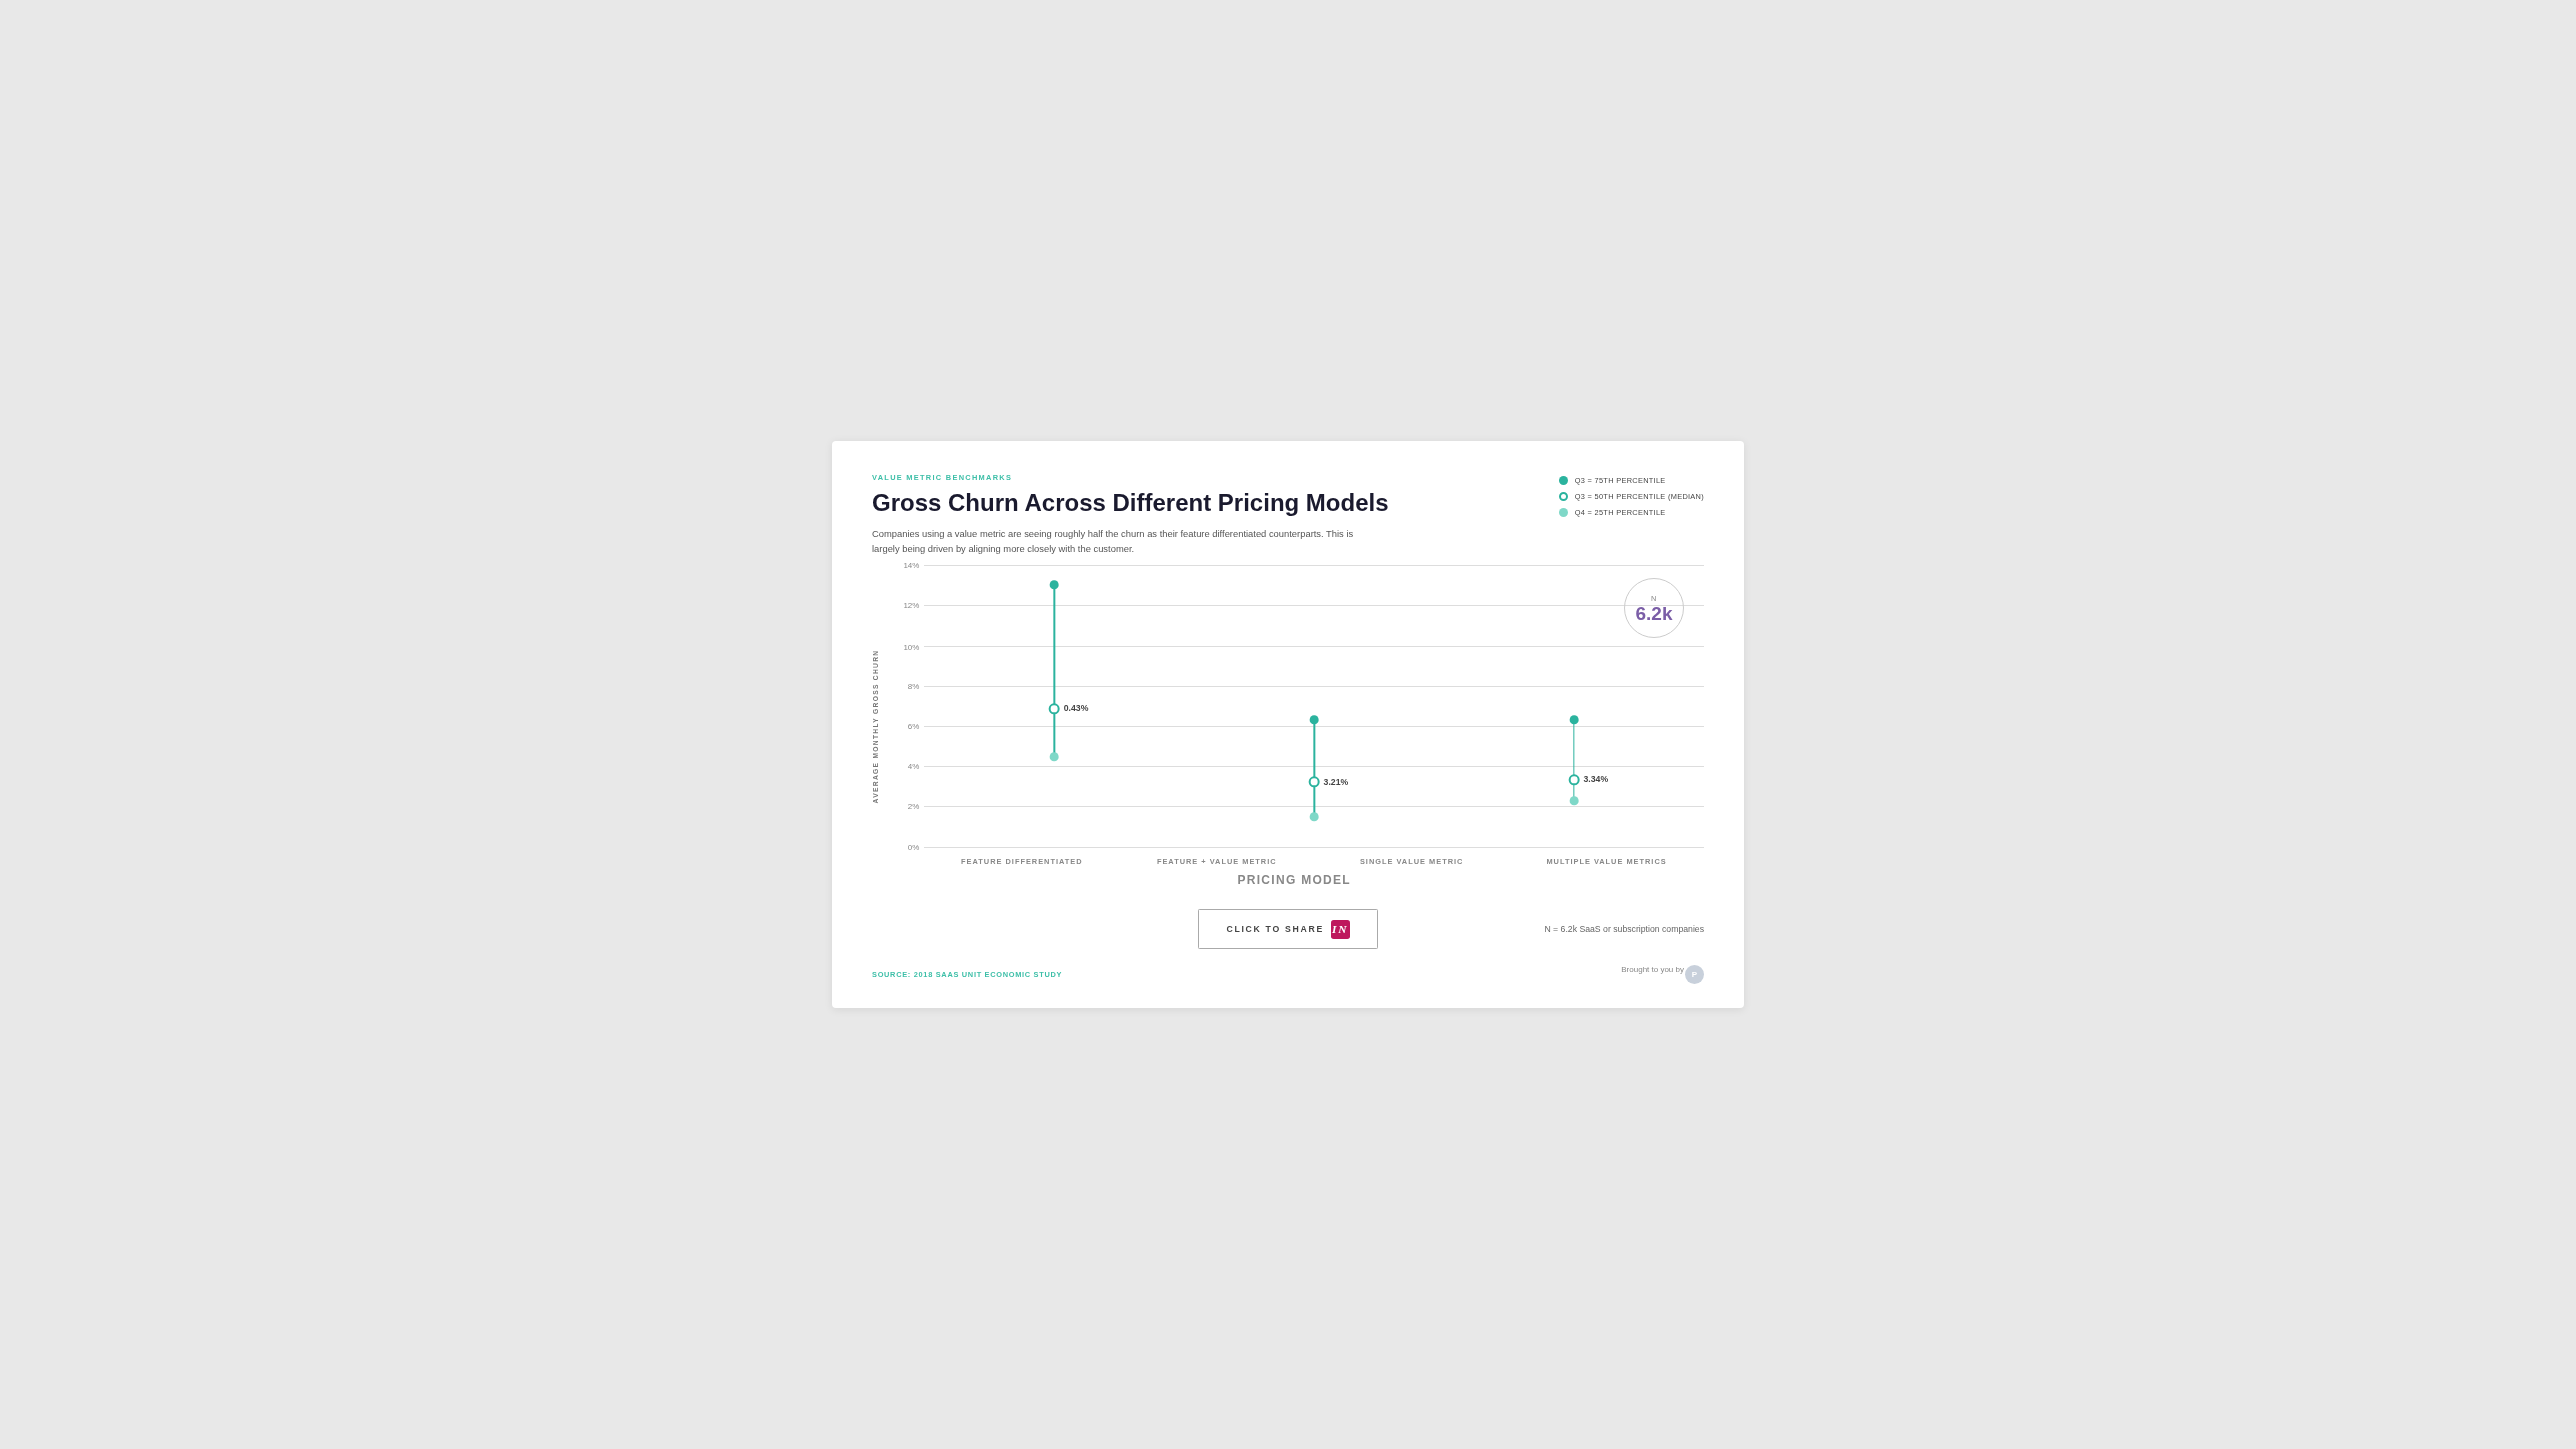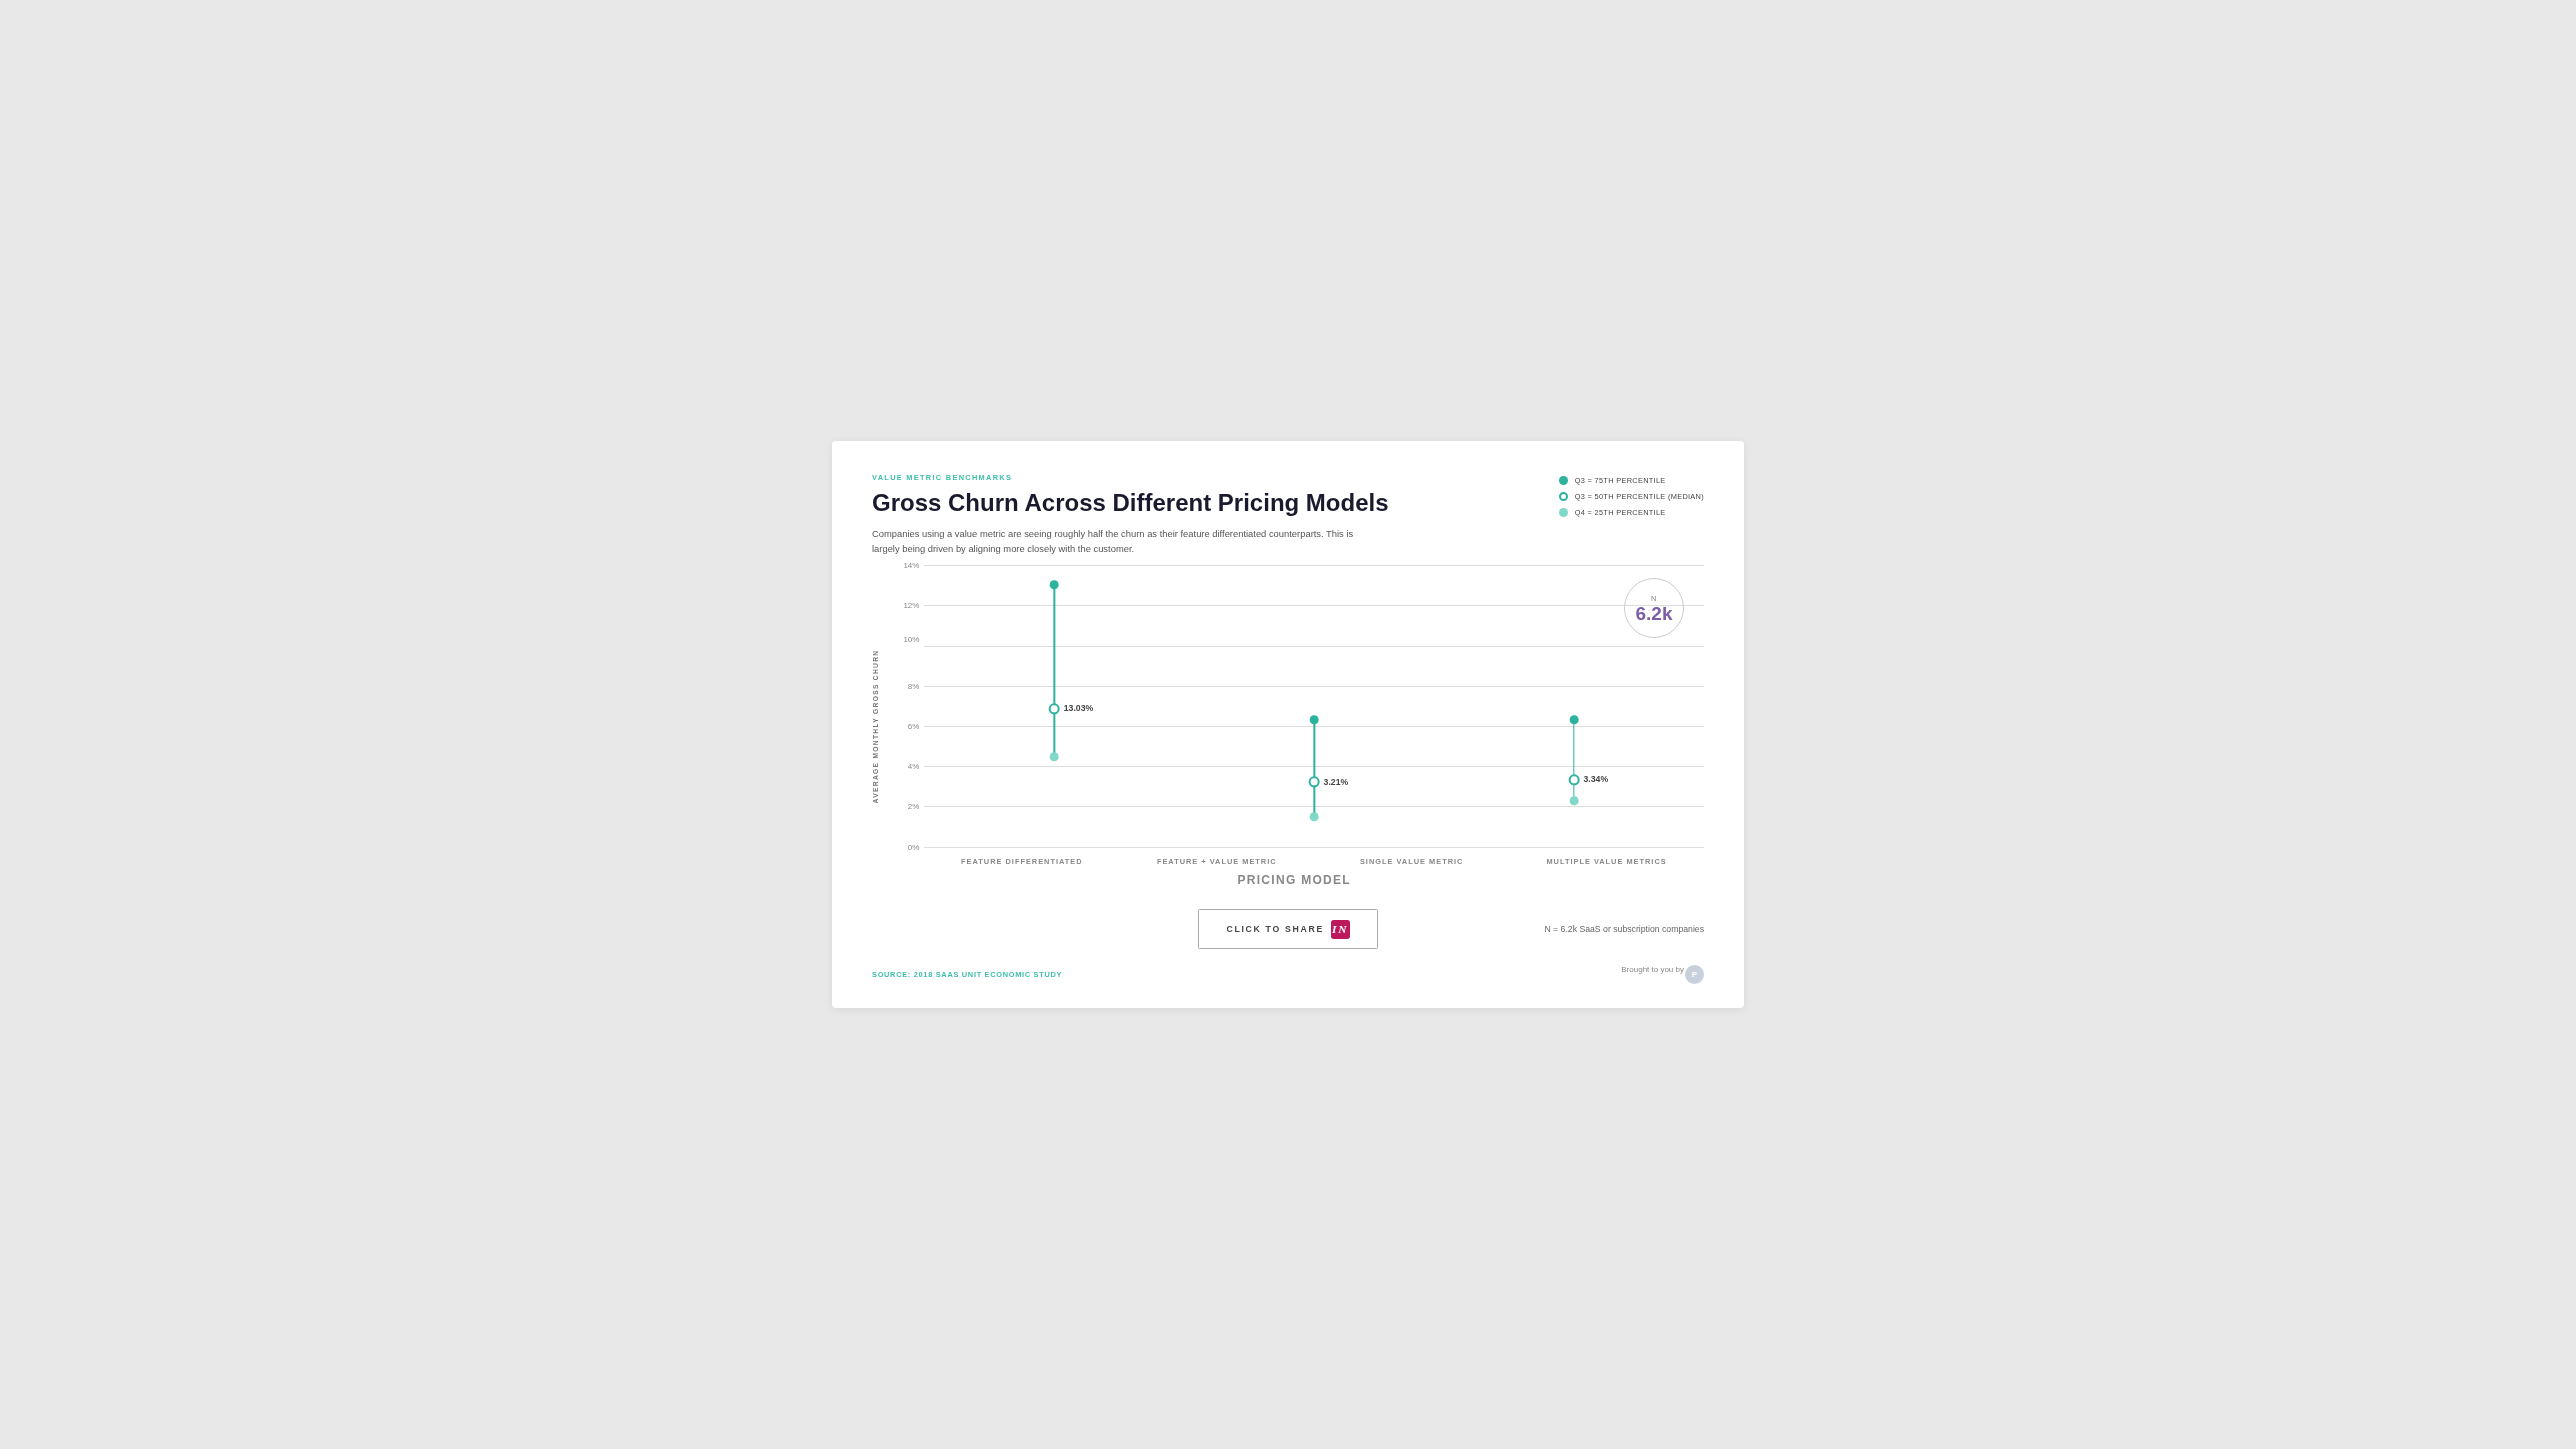--- a/index.html
+++ b/index.html
@@ -335,37 +335,37 @@
     <div class="chart-inner">
       <div class="y-axis-label">AVERAGE MONTHLY GROSS CHURN</div>
       <div class="chart-body">
         <div class="grid-and-plot" id="grid-plot">
 
         <div class="grid-line" style="top: 0px;"></div>
             <div class="grid-label" style="top: 0px;">14%</div>
             <div class="grid-line" style="top: 40px;"></div>
             <div class="grid-label" style="top: 40px;">12%</div>
             <div class="grid-line" style="top: 81px;"></div>
-            <div class="grid-label" style="top: 74px;">10%</div>
+            <div class="grid-label" style="top: 82px;">10%</div>
             <div class="grid-line" style="top: 121px;"></div>
             <div class="grid-label" style="top: 121px;">8%</div>
             <div class="grid-line" style="top: 161px;"></div>
             <div class="grid-label" style="top: 161px;">6%</div>
             <div class="grid-line" style="top: 201px;"></div>
             <div class="grid-label" style="top: 201px;">4%</div>
             <div class="grid-line" style="top: 241px;"></div>
             <div class="grid-label" style="top: 241px;">2%</div>
             <div class="grid-line" style="top: 282px;"></div>
             <div class="grid-label" style="top: 282px;">0%</div>
             <div class="data-columns">
               <div class="data-col">
                 <div class="series-line" style="top: 20px; height: 171px;"></div>
                 <div class="series-dot filled" style="bottom: 262px;"></div>
                 <div class="series-dot ring" style="bottom: 138px;"></div>
-                <div class="median-label" style="bottom: 134px;">13.03%</div>
+                <div class="median-label" style="bottom: 134px;">0.43%</div>
                 <div class="series-dot light" style="bottom: 90px;"></div>
               </div>
               <div class="data-col">
                 <div class="series-line" style="top: 155px; height: 97px;"></div>
                 <div class="series-dot filled" style="bottom: 127px;"></div>
                 <div class="series-dot ring" style="bottom: 65px;"></div>
                 <div class="median-label" style="bottom: 60px;">3.21%</div>
                 <div class="series-dot light" style="bottom: 30px;"></div>
               </div>
               <div class="data-col">

